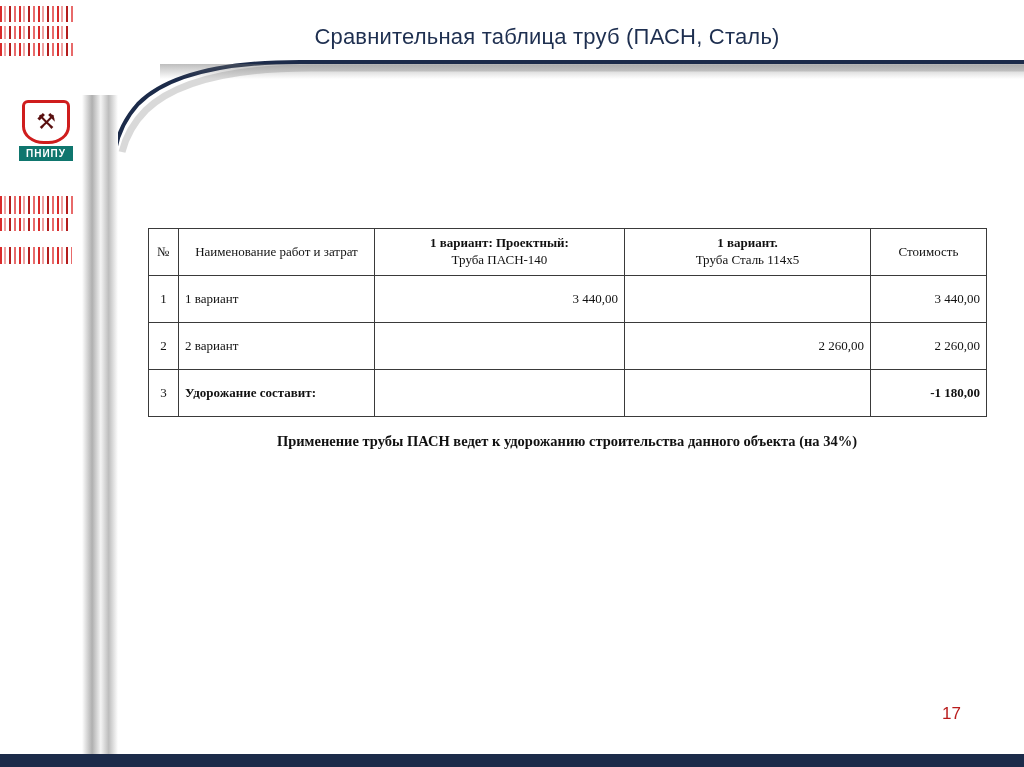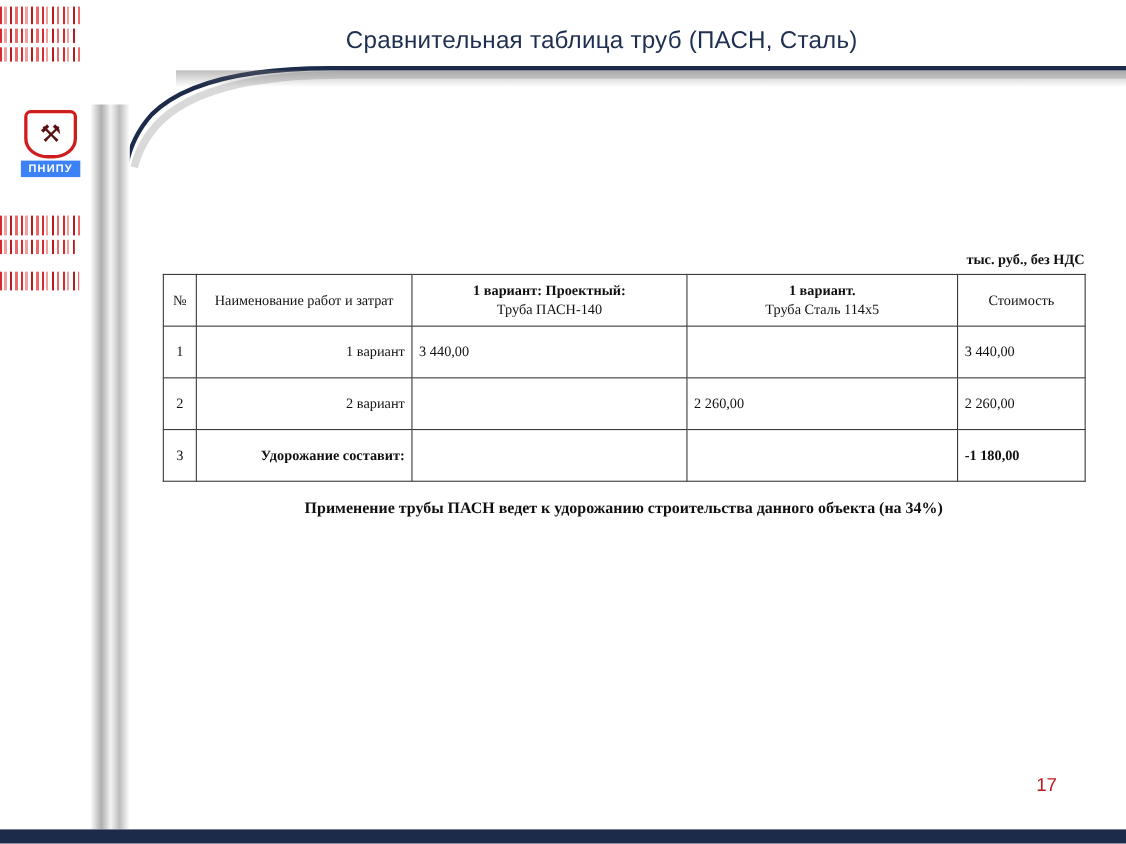--- a/index.html
+++ b/index.html
@@ -50,21 +50,21 @@
   
   .logo{position:absolute;left:18px;top:100px;width:56px;text-align:center;}
   .logo-shield{
     width:48px;height:44px;margin:0 auto;
     background:#ffffff;border:3px solid #cf1d1d;
     border-radius:6px 6px 45% 45% / 6px 6px 40% 40%;
     display:flex;align-items:center;justify-content:center;
     font-size:22px;color:#5a1010;box-sizing:border-box;
   }
   .logo-band{
-    margin:2px auto 0;width:54px;background:#3b82f6;color:#ffffff;
+    margin:2px auto 0;width:54px;background:#0f766e;color:#ffffff;
     font-family:"Liberation Sans",sans-serif;font-weight:bold;
     font-size:10px;letter-spacing:1px;padding:2px 0;
   }
 
   
   .content{position:absolute;left:148px;top:228px;width:838px;}
   .units{
     text-align:right;font-weight:bold;font-size:13px;color:#111;
     margin-bottom:5px;
   }
@@ -74,22 +74,22 @@
   }
   table.cmp th,table.cmp td{
     border:1px solid #3a3a3a;vertical-align:middle;
     padding:4px 6px;overflow:hidden;
   }
   table.cmp thead th{font-weight:normal;height:38px;text-align:center;line-height:1.3;}
   table.cmp tbody td{height:38px;}
   .hl1{font-weight:bold;display:block;}
   .hl2{font-weight:normal;display:block;}
   .c-num{text-align:center;}
-  .c-name{text-align:right;}
-  .c-val{text-align:left;}
+  .c-name{text-align:left;}
+  .c-val{text-align:right;}
   .b{font-weight:bold;}
 
   .note1{margin-top:22px;font-weight:bold;font-size:13.5px;color:#111;}
   .note2{margin-top:16px;font-weight:bold;font-size:14.5px;color:#111;text-align:center;}
 
   .page-number{
     position:absolute;left:942px;top:704px;
     font-family:"Liberation Sans",sans-serif;
     font-size:17px;color:#b91c1c;
   }
@@ -116,21 +116,20 @@
 <div class="left-band"></div>
 
 <div class="logo">
   <div class="logo-shield">
     <span>⚒</span>
   </div>
   <div class="logo-band">ПНИПУ</div>
 </div>
 
 <div class="content">
-  <div class="units">тыс. руб., без НДС</div>
 
   <table class="cmp">
     <colgroup>
       <col style="width:30px">
       <col style="width:196px">
       <col style="width:250px">
       <col style="width:246px">
       <col style="width:116px">
     </colgroup>
     <thead>

